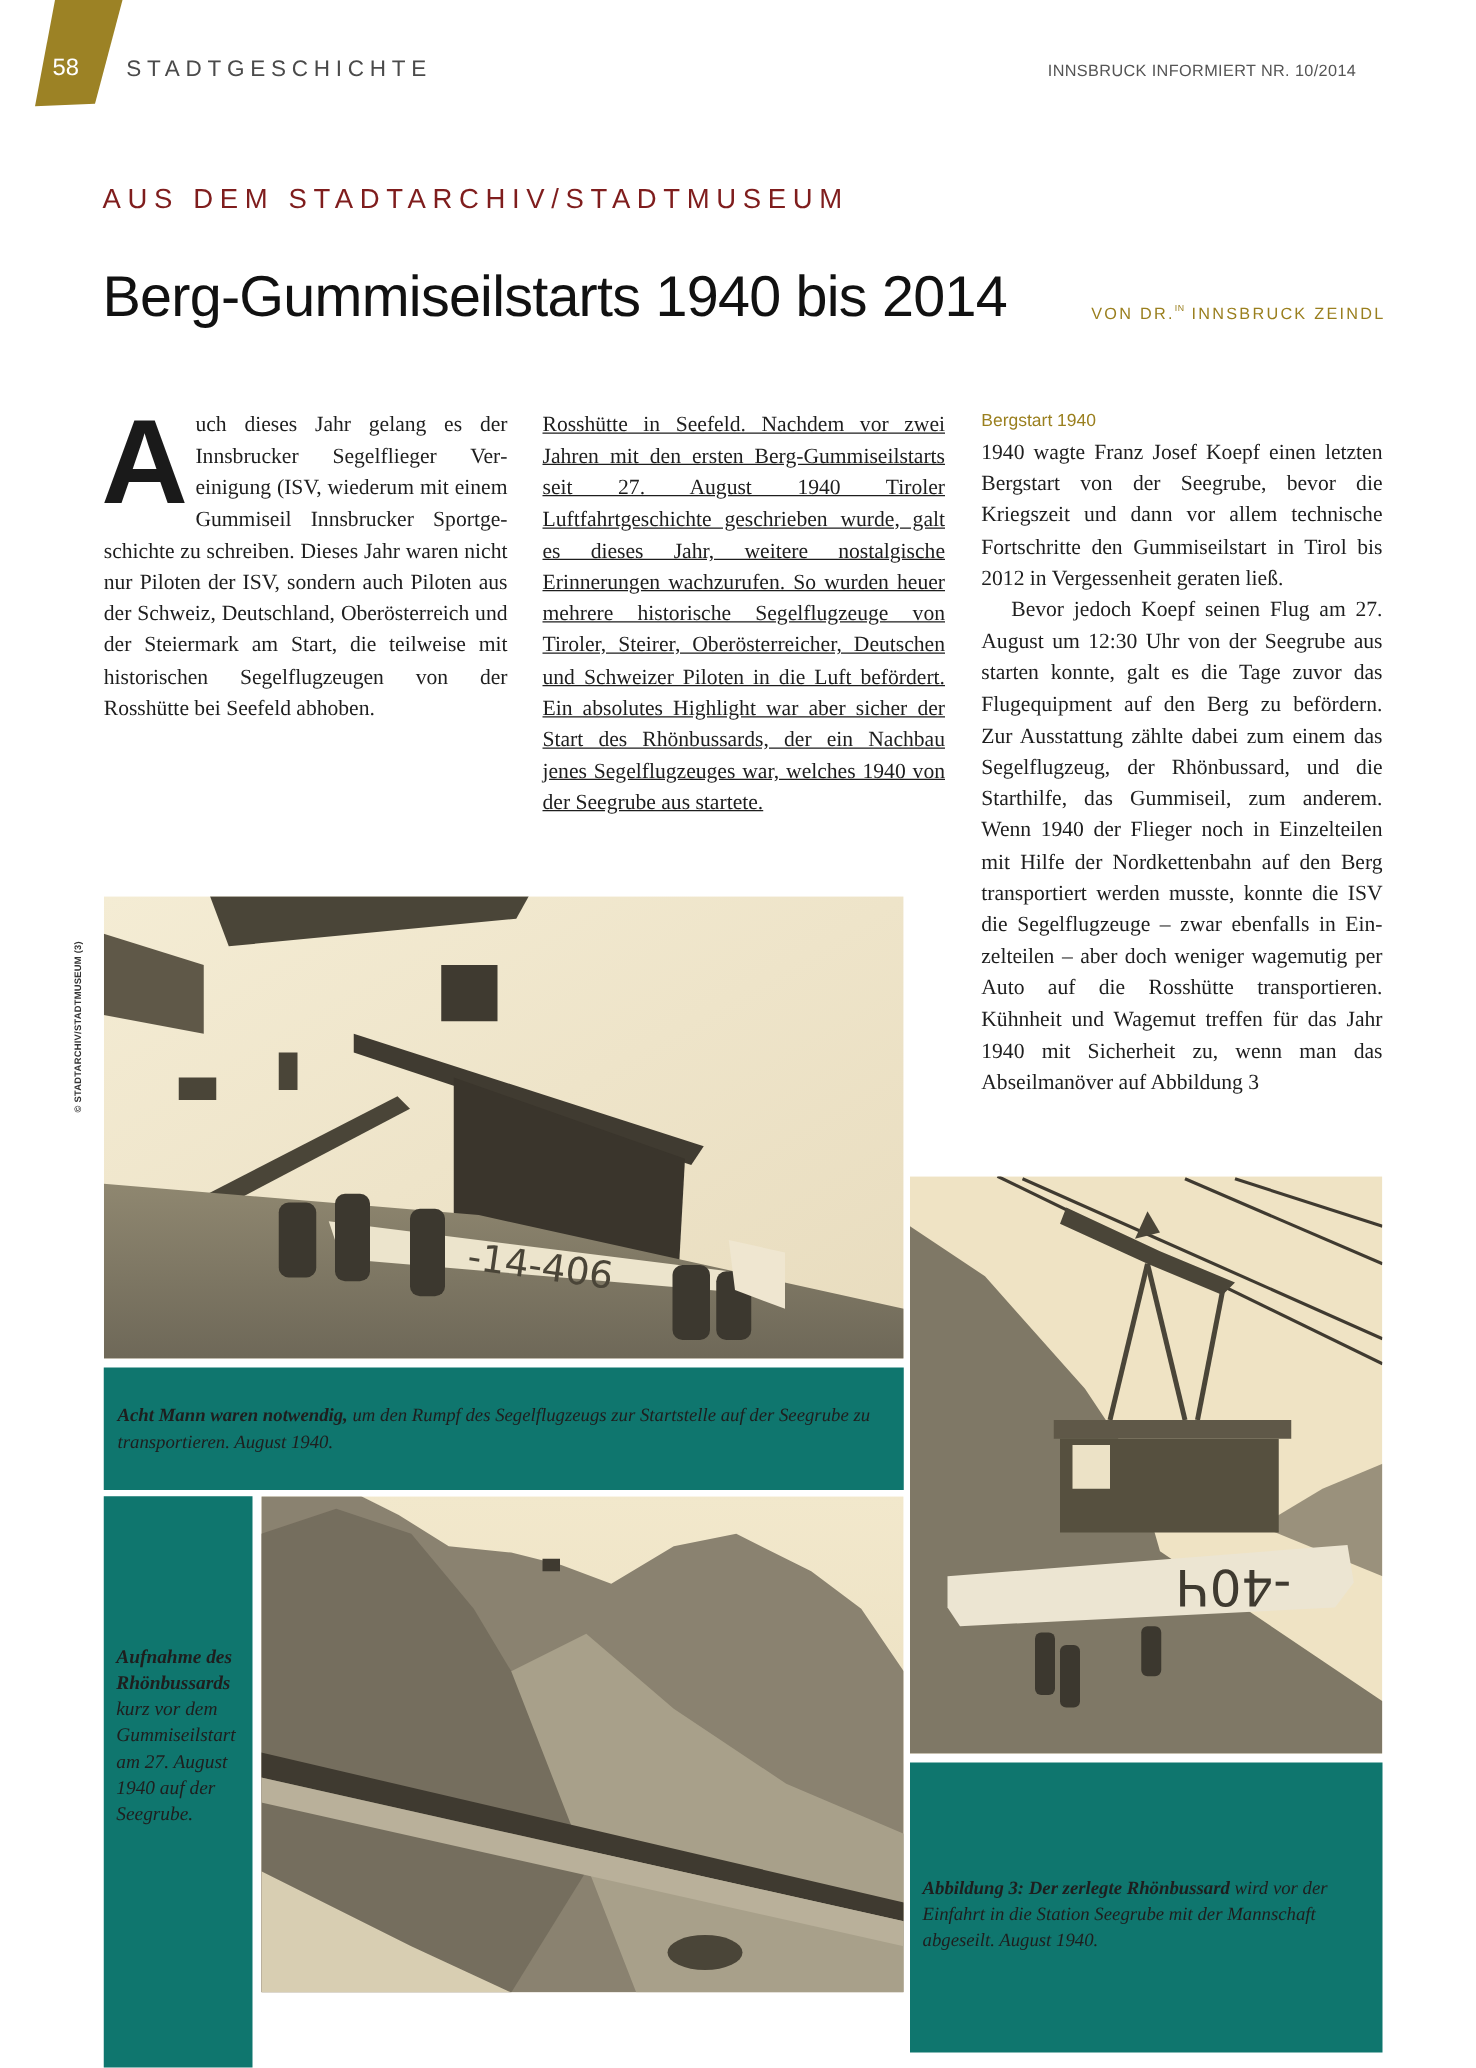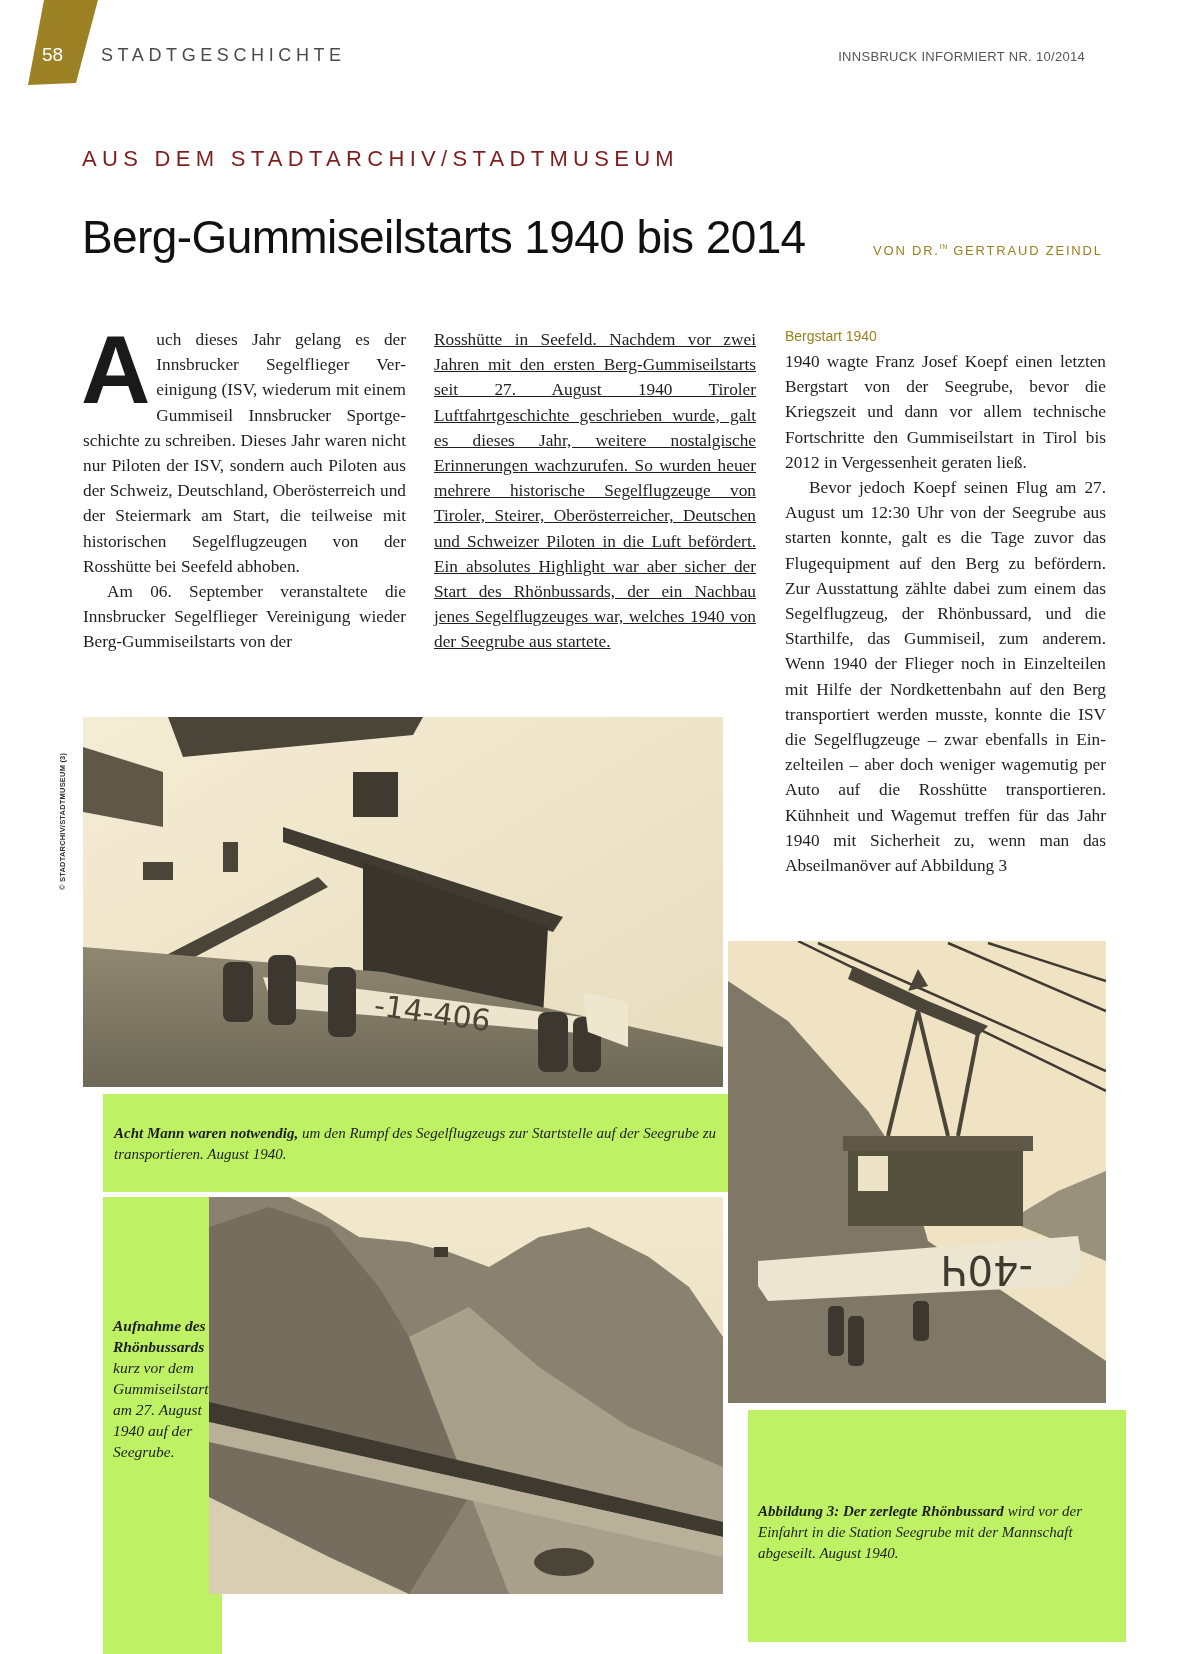--- a/index.html
+++ b/index.html
@@ -27,21 +27,21 @@
   .dropcap { float: left; font-family: "Liberation Sans", sans-serif; font-weight: bold; font-size: 96px; line-height: 78px; margin: 4px 6px 0 -2px; color: #1a1a1a; }
   .subhead { font-family: "Liberation Sans", sans-serif; font-size: 14px; color: #9a7f1e; line-height: 26px; margin-bottom: 0; text-align: left; }
 
   
   .photo { overflow: hidden; }
   .photo svg { display: block; width: 100%; height: 100%; }
   .photo1 { left: 83px; top: 717px; width: 640px; height: 370px; }
   .photo2 { left: 209px; top: 1197px; width: 514px; height: 397px; }
   .photo3 { left: 728px; top: 941px; width: 378px; height: 462px; }
 
-  .caption { background: #bef264; font-style: italic; font-size: 15px; line-height: 21px; color: #1e1e1e; box-sizing: border-box; margin-left: 20px; }
+  .caption { background: #0f766e; font-style: italic; font-size: 15px; line-height: 21px; color: #1e1e1e; box-sizing: border-box; }
   .caption b { font-weight: bold; }
   .cap1 { left: 83px; top: 1094px; width: 640px; height: 98px; padding: 29px 12px 0 11px; }
   .cap2 { left: 83px; top: 1197px; width: 119px; height: 497px; padding: 118px 8px 0 10px; font-size: 15.5px; }
   .cap3 { left: 728px; top: 1410px; width: 378px; height: 232px; padding: 91px 10px 0 10px; }
 
   .credit { left: 58px; top: 720px; width: 16px; height: 170px; }
   .credit span { position: absolute; left: 0; top: 0; transform-origin: left top; transform: rotate(-90deg) translate(-170px, 0); white-space: nowrap; font-family: "Liberation Sans", sans-serif; font-size: 7.5px; font-weight: bold; color: #333; letter-spacing: 0.2px; }
 </style>
 </head>
 <body>
@@ -50,25 +50,24 @@
   <svg width="76" height="90" viewBox="0 0 76 90">
     <polygon points="16,0 70,0 48,83 0,85" fill="#9c8225"></polygon>
   </svg>
 </div>
 <div class="abs page-num">58</div>
 <div class="abs section-name">STADTGESCHICHTE</div>
 <div class="abs issue">INNSBRUCK INFORMIERT NR. 10/2014</div>
 
 <div class="abs kicker">AUS DEM STADTARCHIV/STADTMUSEUM</div>
 <div class="abs title">Berg-Gummiseilstarts 1940 bis 2014</div>
-<div class="abs byline"><span>VON DR.</span><sup>IN</sup> <span>GERTRAUD ZEINDL</span></div>
+<div class="abs byline"><span>VON DR.</span><sup>IN</sup> <span>INNSBRUCK ZEINDL</span></div>
 
 <div class="abs col col1">
   <p><span class="dropcap">A</span><span>uch dieses Jahr gelang es der Innsbrucker Segelflieger Ver­einigung (ISV, wiederum mit einem Gummiseil Innsbrucker Sportge­schichte zu schreiben. Dieses Jahr waren nicht nur Piloten der ISV, sondern auch Piloten aus der Schweiz, Deutschland, Oberösterreich und der Steiermark am Start, die teilweise mit historischen Segelflugzeugen von der Rosshütte bei Seefeld abhoben.</span></p>
-  <p>Am 06. September veranstaltete die Innsbrucker Segelflieger Vereinigung wieder Berg-Gummiseilstarts von der</p>
 </div>
 
 <div class="abs col col2">
   <p>Rosshütte in Seefeld. Nachdem vor zwei Jahren mit den ersten Berg-Gummi­seilstarts seit 27. August 1940 Tiroler Luftfahrtgeschichte geschrieben wurde, galt es dieses Jahr, weitere nostalgische Erinnerungen wachzurufen. So wurden heuer mehrere historische Segelflugzeu­ge von Tiroler, Steirer, Oberösterreicher, Deutschen und Schweizer Piloten in die Luft befördert. Ein absolutes Highlight war aber sicher der Start des Rhönbus­sards, der ein Nachbau jenes Segelflug­zeuges war, welches 1940 von der Seegru­be aus startete.</p>
 </div>
 
 <div class="abs col col3">
   <div class="subhead">Bergstart 1940</div>
   <p>1940 wagte Franz Josef Koepf einen letz­ten Bergstart von der Seegrube, bevor die Kriegszeit und dann vor allem technische Fortschritte den Gummiseilstart in Tirol bis 2012 in Vergessenheit geraten ließ.</p>
   <p>Bevor jedoch Koepf seinen Flug am 27. August um 12:30 Uhr von der Seegrube aus starten konnte, galt es die Tage zu­vor das Flugequipment auf den Berg zu befördern. Zur Ausstattung zählte dabei zum einem das Segelflugzeug, der Rhön­bussard, und die Starthilfe, das Gum­miseil, zum anderem. Wenn 1940 der Flieger noch in Einzelteilen mit Hilfe der Nordkettenbahn auf den Berg transpor­tiert werden musste, konnte die ISV die Segelflugzeuge – zwar ebenfalls in Ein­zelteilen – aber doch weniger wagemutig per Auto auf die Rosshütte transportie­ren. Kühnheit und Wagemut treffen für das Jahr 1940 mit Sicherheit zu, wenn man das Abseilmanöver auf Abbildung 3</p>

